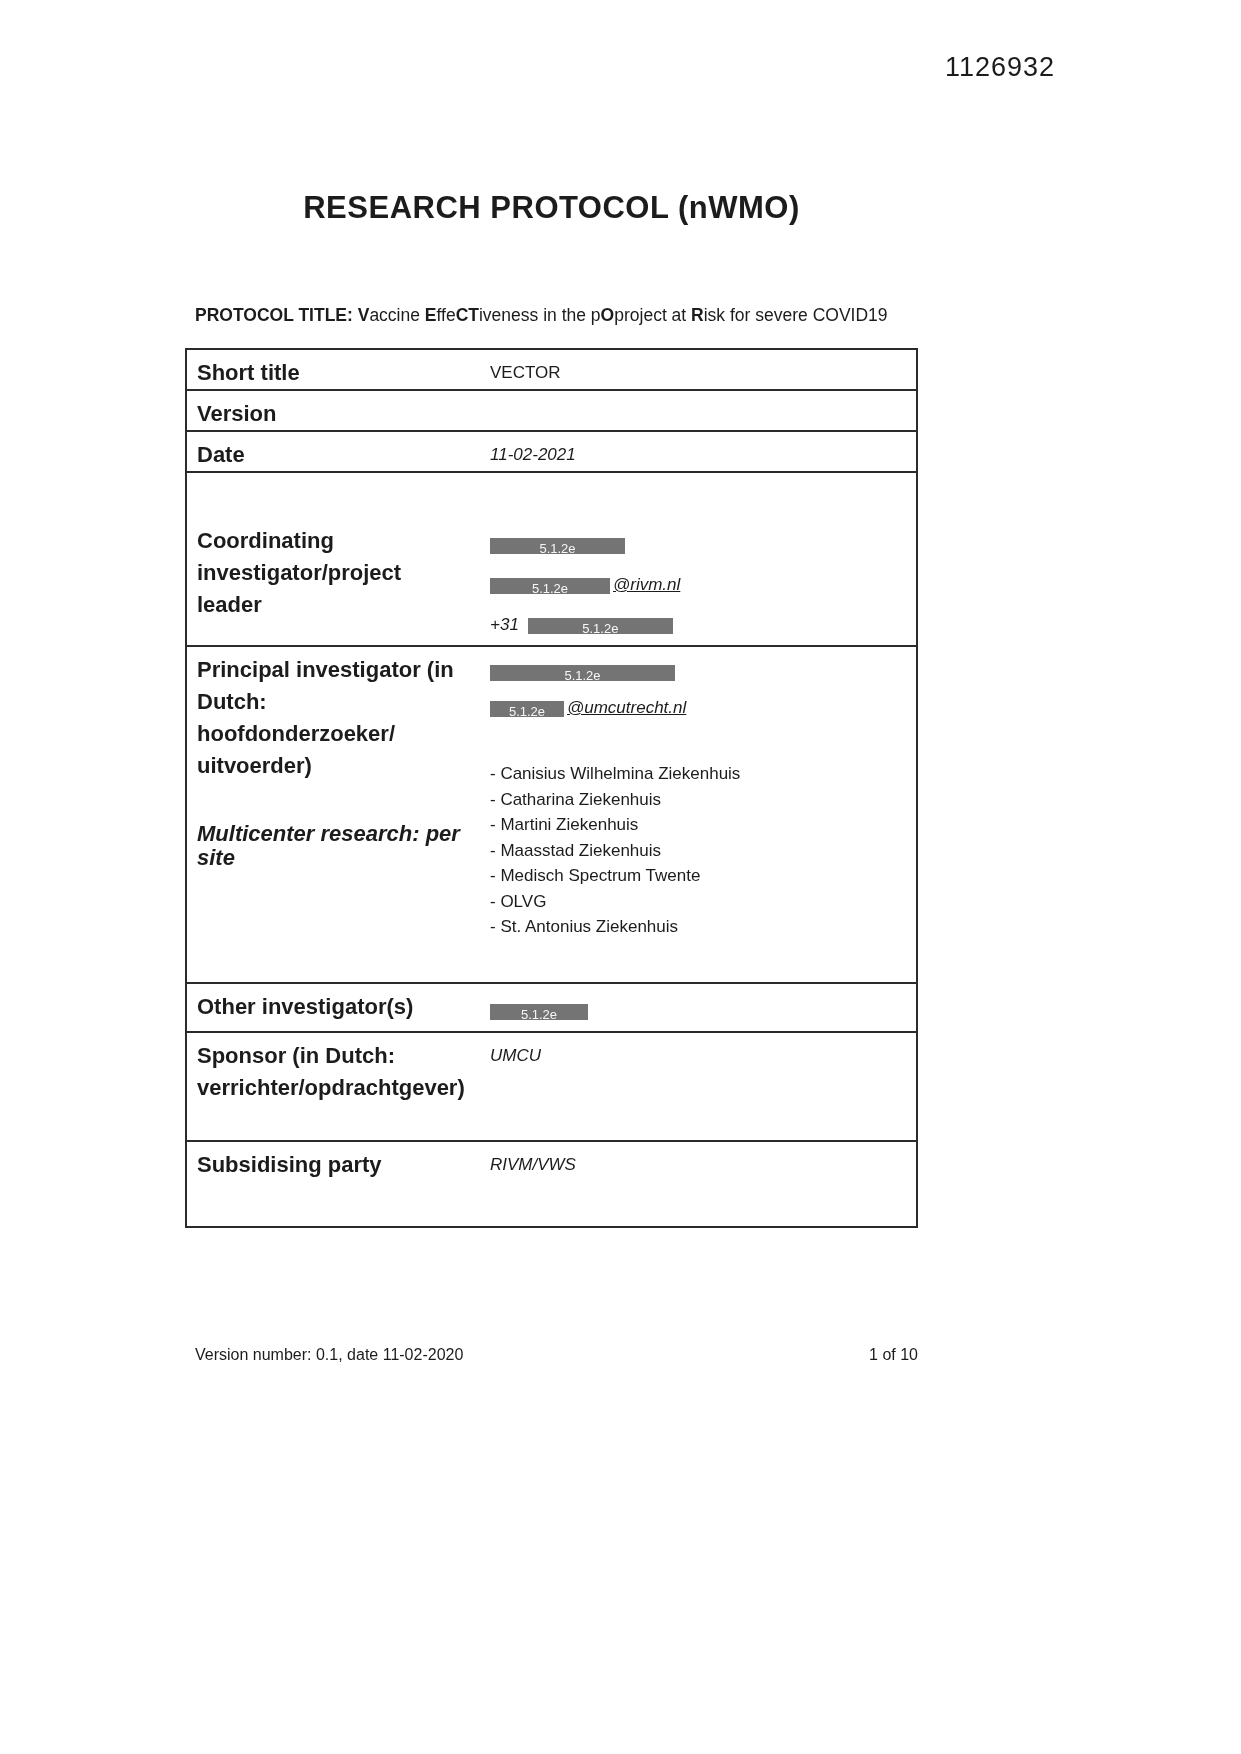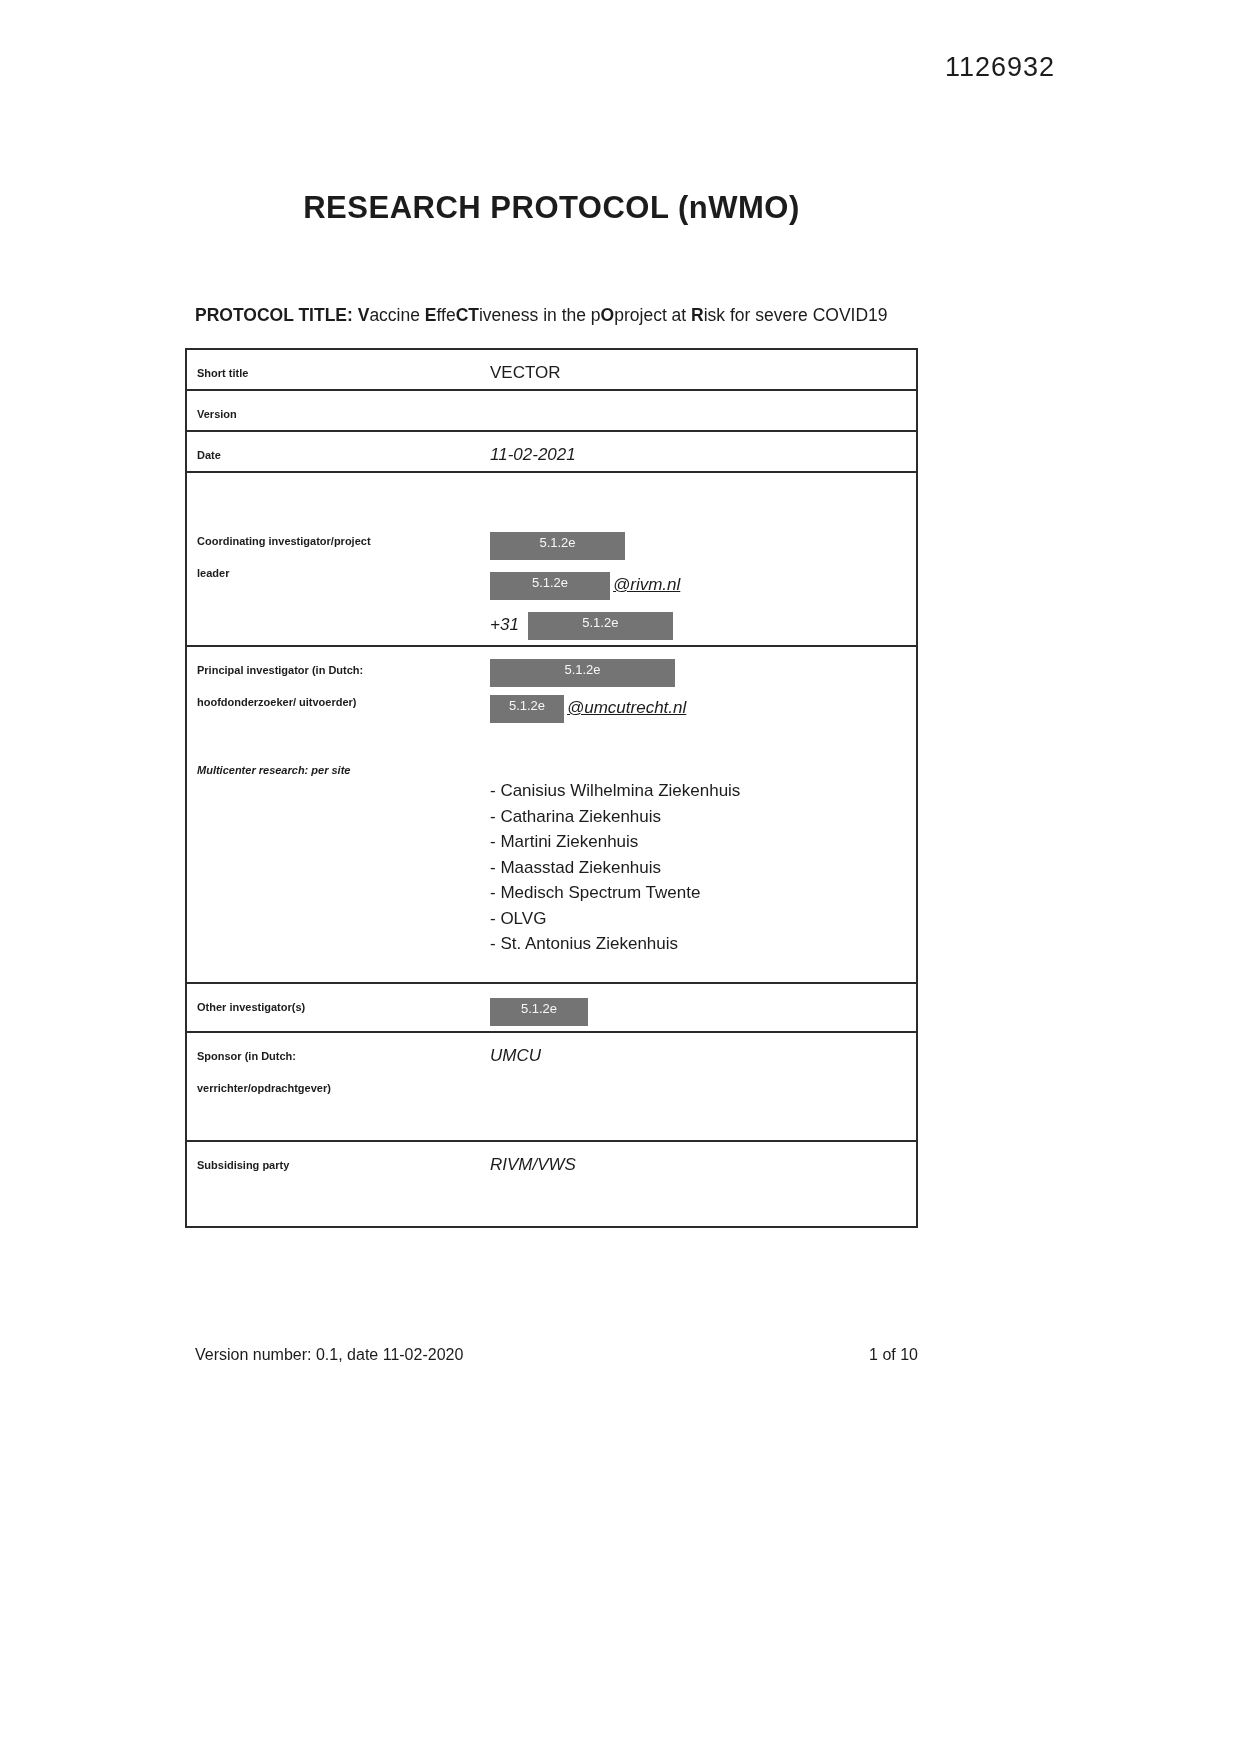--- a/index.html
+++ b/index.html
@@ -55,21 +55,21 @@
     display: flex;
     border-bottom: 2px solid #2b2b2b;
     box-sizing: border-box;
   }
   .row:last-child { border-bottom: none; }
   .cell { box-sizing: border-box; }
   .cell.label {
     width: 303px;
     padding: 7px 6px 0 10px;
     font-weight: bold;
-    font-size: 11px;
+    font-size: 22px;
     line-height: 32px;
   }
   .cell.value {
     flex: 1;
     padding: 7px 6px 0 0;
     font-size: 17px;
     line-height: 32px;
   }
   .h40  { min-height: 40px; }
   .h41  { min-height: 41px; }
@@ -79,21 +79,21 @@
   .h84  { min-height: 84px; }
   .italic { font-style: italic; }
   .vline { height: 40px; line-height: 40px; white-space: nowrap; }
   .vline.tight { height: 36px; line-height: 36px; }
   .redact {
     display: inline-block;
     background: #747474;
     color: #f7f7f7;
     font-size: 13px;
     text-align: center;
-    height: 28px;
+    height: 16px;
     line-height: 21px;
     vertical-align: middle;
   }
   .rw135 { width: 135px; }
   .rw120 { width: 120px; }
   .rw145 { width: 145px; }
   .rw185 { width: 185px; }
   .rw74  { width: 74px; }
   .rw98  { width: 98px; }
   .email {
@@ -105,21 +105,21 @@
     font-style: italic;
     margin-right: 9px;
   }
   .multicenter {
     margin-top: 40px;
     font-style: italic;
     font-weight: bold;
     line-height: 24px;
   }
   .hospital-list {
-    margin-top: 52px;
+    margin-top: 35px;
     line-height: 25.5px;
     font-size: 17px;
   }
   .footer {
     position: absolute;
     top: 1346px;
     left: 10px;
     right: 0;
     display: flex;
     justify-content: space-between;

